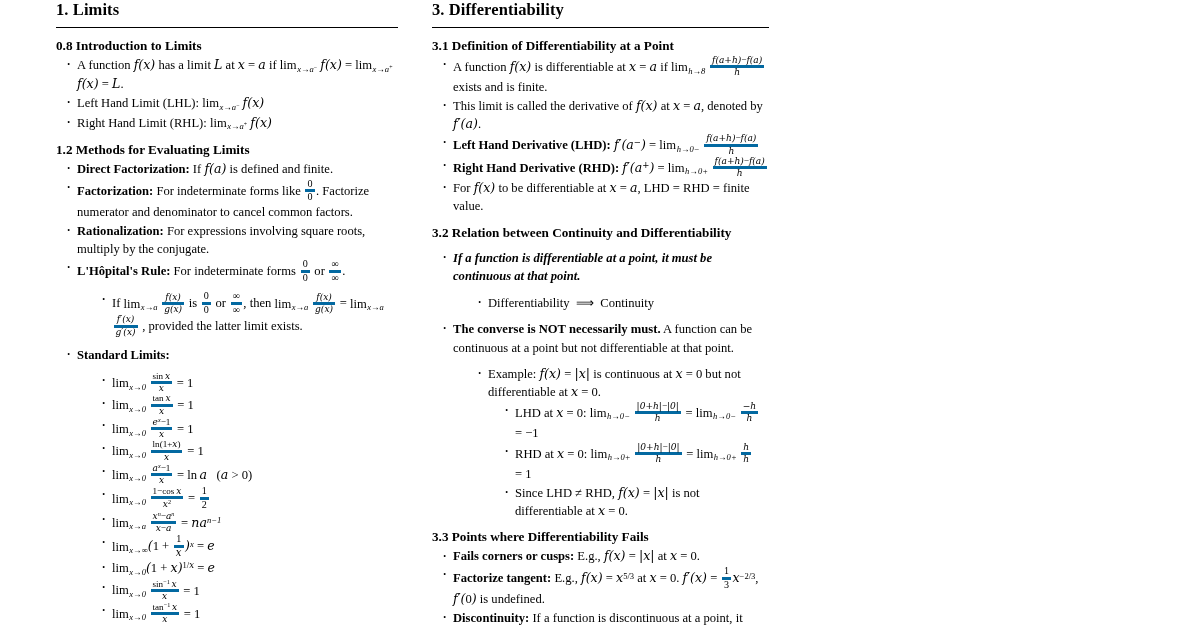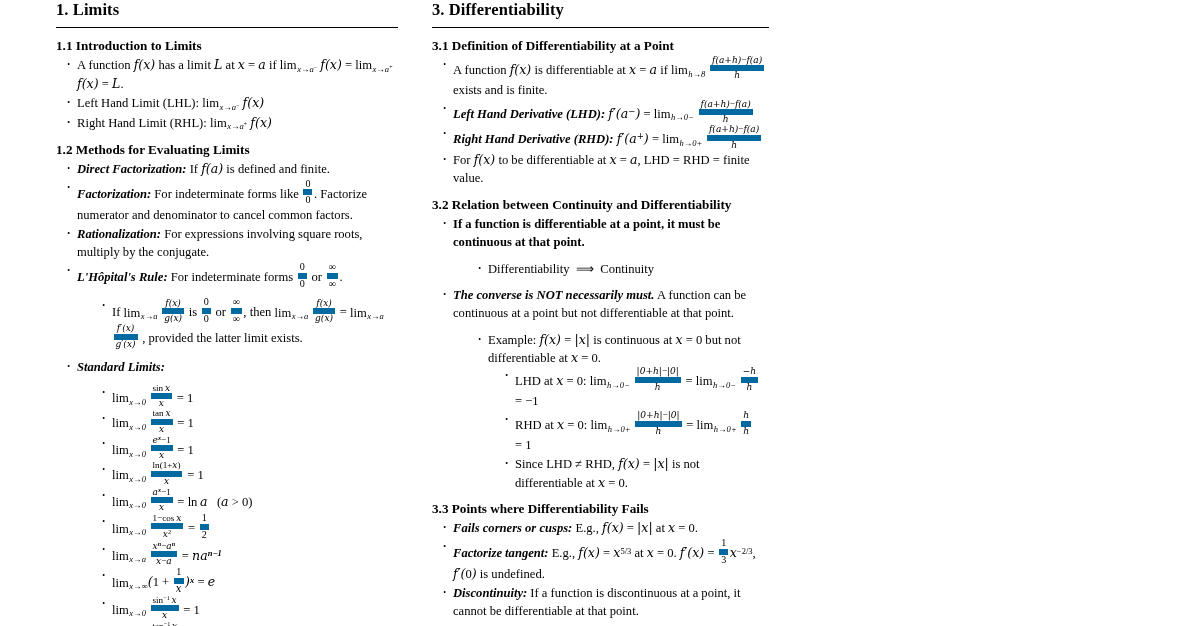--- a/index.html
+++ b/index.html
@@ -88,21 +88,21 @@
   }
   li.item::before {
     content: "\00B7";
     position: absolute;
     left: 0;
     top: -0.12em;
     font-size: 16px;
     line-height: 1.34;
   }
 
-  b, strong { font-weight: bold; font-style: italic; }
+  b, strong { font-weight: bold; }
 
   
   .m {
     font-family: "DejaVu Serif", "Liberation Serif", serif;
     font-style: italic;
     white-space: nowrap;
   }
   .num { font-style: normal; }
 
   .lim {
@@ -121,45 +121,45 @@
     display: inline-block;
     vertical-align: -0.52em;
     text-align: center;
     font-size: 0.80em;
     line-height: 1.05;
     margin: 0 1.5px;
   }
   .frac > .n {
     display: block;
     padding: 0 2px;
-    border-bottom: 6px solid #0369a1;
+    border-bottom: 3px solid #0369a1;
   }
   .frac > .d {
     display: block;
     padding: 0 2px;
   }
   .frac.sm { font-size: 0.72em; vertical-align: -0.50em; }
 
   sup.e { font-size: 0.68em; font-style: normal; vertical-align: 0.45em; }
-  sup.ei { font-size: 0.68em; font-style: italic; vertical-align: 0.45em; font-weight: bold; }
+  sup.ei { font-size: 0.68em; font-style: italic; vertical-align: 0.45em; }
 
   .arrow { font-style: normal; }
 </style>
 </head>
 <body>
 
 <div class="page">
   <div class="columns">
 
     <div class="col">
 
       <h1 class="sec-title">1. Limits</h1>
       <hr class="rule">
 
-      <h2 class="subsec">1.1 Introduction to Limits</h2>
+      <h2 class="subsec">0.8 Introduction to Limits</h2>
 
       <ul class="lvl1">
         <li class="item">
           A function <span class="m">f</span><span class="m">(x)</span> has a limit
           <span class="m">L</span> at <span class="m">x</span> <span class="op">=</span>
           <span class="m">a</span> if
           <span class="lim">lim<span class="sub">x→a<sup class="e">−</sup></span></span>
           <span class="m">f</span><span class="m">(x)</span> =
           <span class="lim">lim<span class="sub">x→a<sup class="e">+</sup></span></span>
           <span class="m">f</span><span class="m">(x)</span> = <span class="m">L</span>.
@@ -254,20 +254,24 @@
             <li class="item">
               <span class="lim">lim<span class="sub">x→a</span></span>
               <span class="frac sm"><span class="n"><span class="m">x</span><sup class="ei">n</sup>−<span class="m">a</span><sup class="ei">n</sup></span><span class="d"><span class="m">x</span>−<span class="m">a</span></span></span>
               = <span class="m">na</span><sup class="ei">n−1</sup>
             </li>
             <li class="item">
               <span class="lim">lim<span class="sub">x→∞</span></span><span class="m">(</span><span class="num">1</span> + <span class="frac"><span class="n num">1</span><span class="d"><span class="m">x</span></span></span><span class="m">)</span><sup class="ei">x</sup>
               = <span class="m">e</span>
             </li>
             <li class="item">
+              <span class="lim">lim<span class="sub">x→0</span></span><span class="m">(</span><span class="num">1</span> + <span class="m">x</span><span class="m">)</span><sup class="e">1/<span class="m">x</span></sup>
+              = <span class="m">e</span>
+            </li>
+            <li class="item">
               <span class="lim">lim<span class="sub">x→0</span></span>
               <span class="frac sm"><span class="n"><span class="op">sin</span><sup class="e">−1</sup> <span class="m">x</span></span><span class="d"><span class="m">x</span></span></span>
               = <span class="num">1</span>
             </li>
             <li class="item">
               <span class="lim">lim<span class="sub">x→0</span></span>
               <span class="frac sm"><span class="n"><span class="op">tan</span><sup class="e">−1</sup> <span class="m">x</span></span><span class="d"><span class="m">x</span></span></span>
               = <span class="num">1</span>
             </li>
           </ul>
@@ -288,20 +292,25 @@
 
       <ul class="lvl1">
         <li class="item">
           A function <span class="m">f</span><span class="m">(x)</span> is differentiable at
           <span class="m">x</span> = <span class="m">a</span> if
           <span class="lim">lim<span class="sub">h→8</span></span>
           <span class="frac sm"><span class="n"><span class="m">f(a+h)</span>−<span class="m">f(a)</span></span><span class="d"><span class="m">h</span></span></span>
           exists and is finite.
         </li>
         <li class="item">
+          This limit is called the derivative of <span class="m">f</span><span class="m">(x)</span> at
+          <span class="m">x</span> = <span class="m">a</span>, denoted by
+          <span class="m">f′</span><span class="m">(a)</span>.
+        </li>
+        <li class="item">
           <b>Left Hand Derivative (LHD):</b>
           <span class="m">f′</span><span class="m">(a<sup class="e">−</sup>)</span> =
           <span class="lim">lim<span class="sub">h→0−</span></span>
           <span class="frac sm"><span class="n"><span class="m">f(a+h)</span>−<span class="m">f(a)</span></span><span class="d"><span class="m">h</span></span></span>
         </li>
         <li class="item">
           <b>Right Hand Derivative (RHD):</b>
           <span class="m">f′</span><span class="m">(a<sup class="e">+</sup>)</span> =
           <span class="lim">lim<span class="sub">h→0+</span></span>
           <span class="frac sm"><span class="n"><span class="m">f(a+h)</span>−<span class="m">f(a)</span></span><span class="d"><span class="m">h</span></span></span>
@@ -309,21 +318,21 @@
         <li class="item">
           For <span class="m">f</span><span class="m">(x)</span> to be differentiable at
           <span class="m">x</span> = <span class="m">a</span>, LHD = RHD = finite value.
         </li>
       </ul>
 
       <h2 class="subsec">3.2 Relation between Continuity and Differentiability</h2>
 
       <ul class="lvl1">
         <li class="item">
-          <div style="font-weight:bold; margin-top:2px;">If a function is differentiable at a point, it must be continuous at that point.</div>
+          <div style="font-weight:bold; margin-top:8px;font-style:italic;">If a function is differentiable at a point, it must be continuous at that point.</div>
           <ul class="lvl2">
             <li class="item">
               Differentiability &nbsp;<span class="arrow">⟹</span>&nbsp; Continuity
             </li>
           </ul>
         </li>
 
         <li class="item">
           <b>The converse is NOT necessarily must.</b>
           A function can be continuous at a point but not differentiable at that point.

